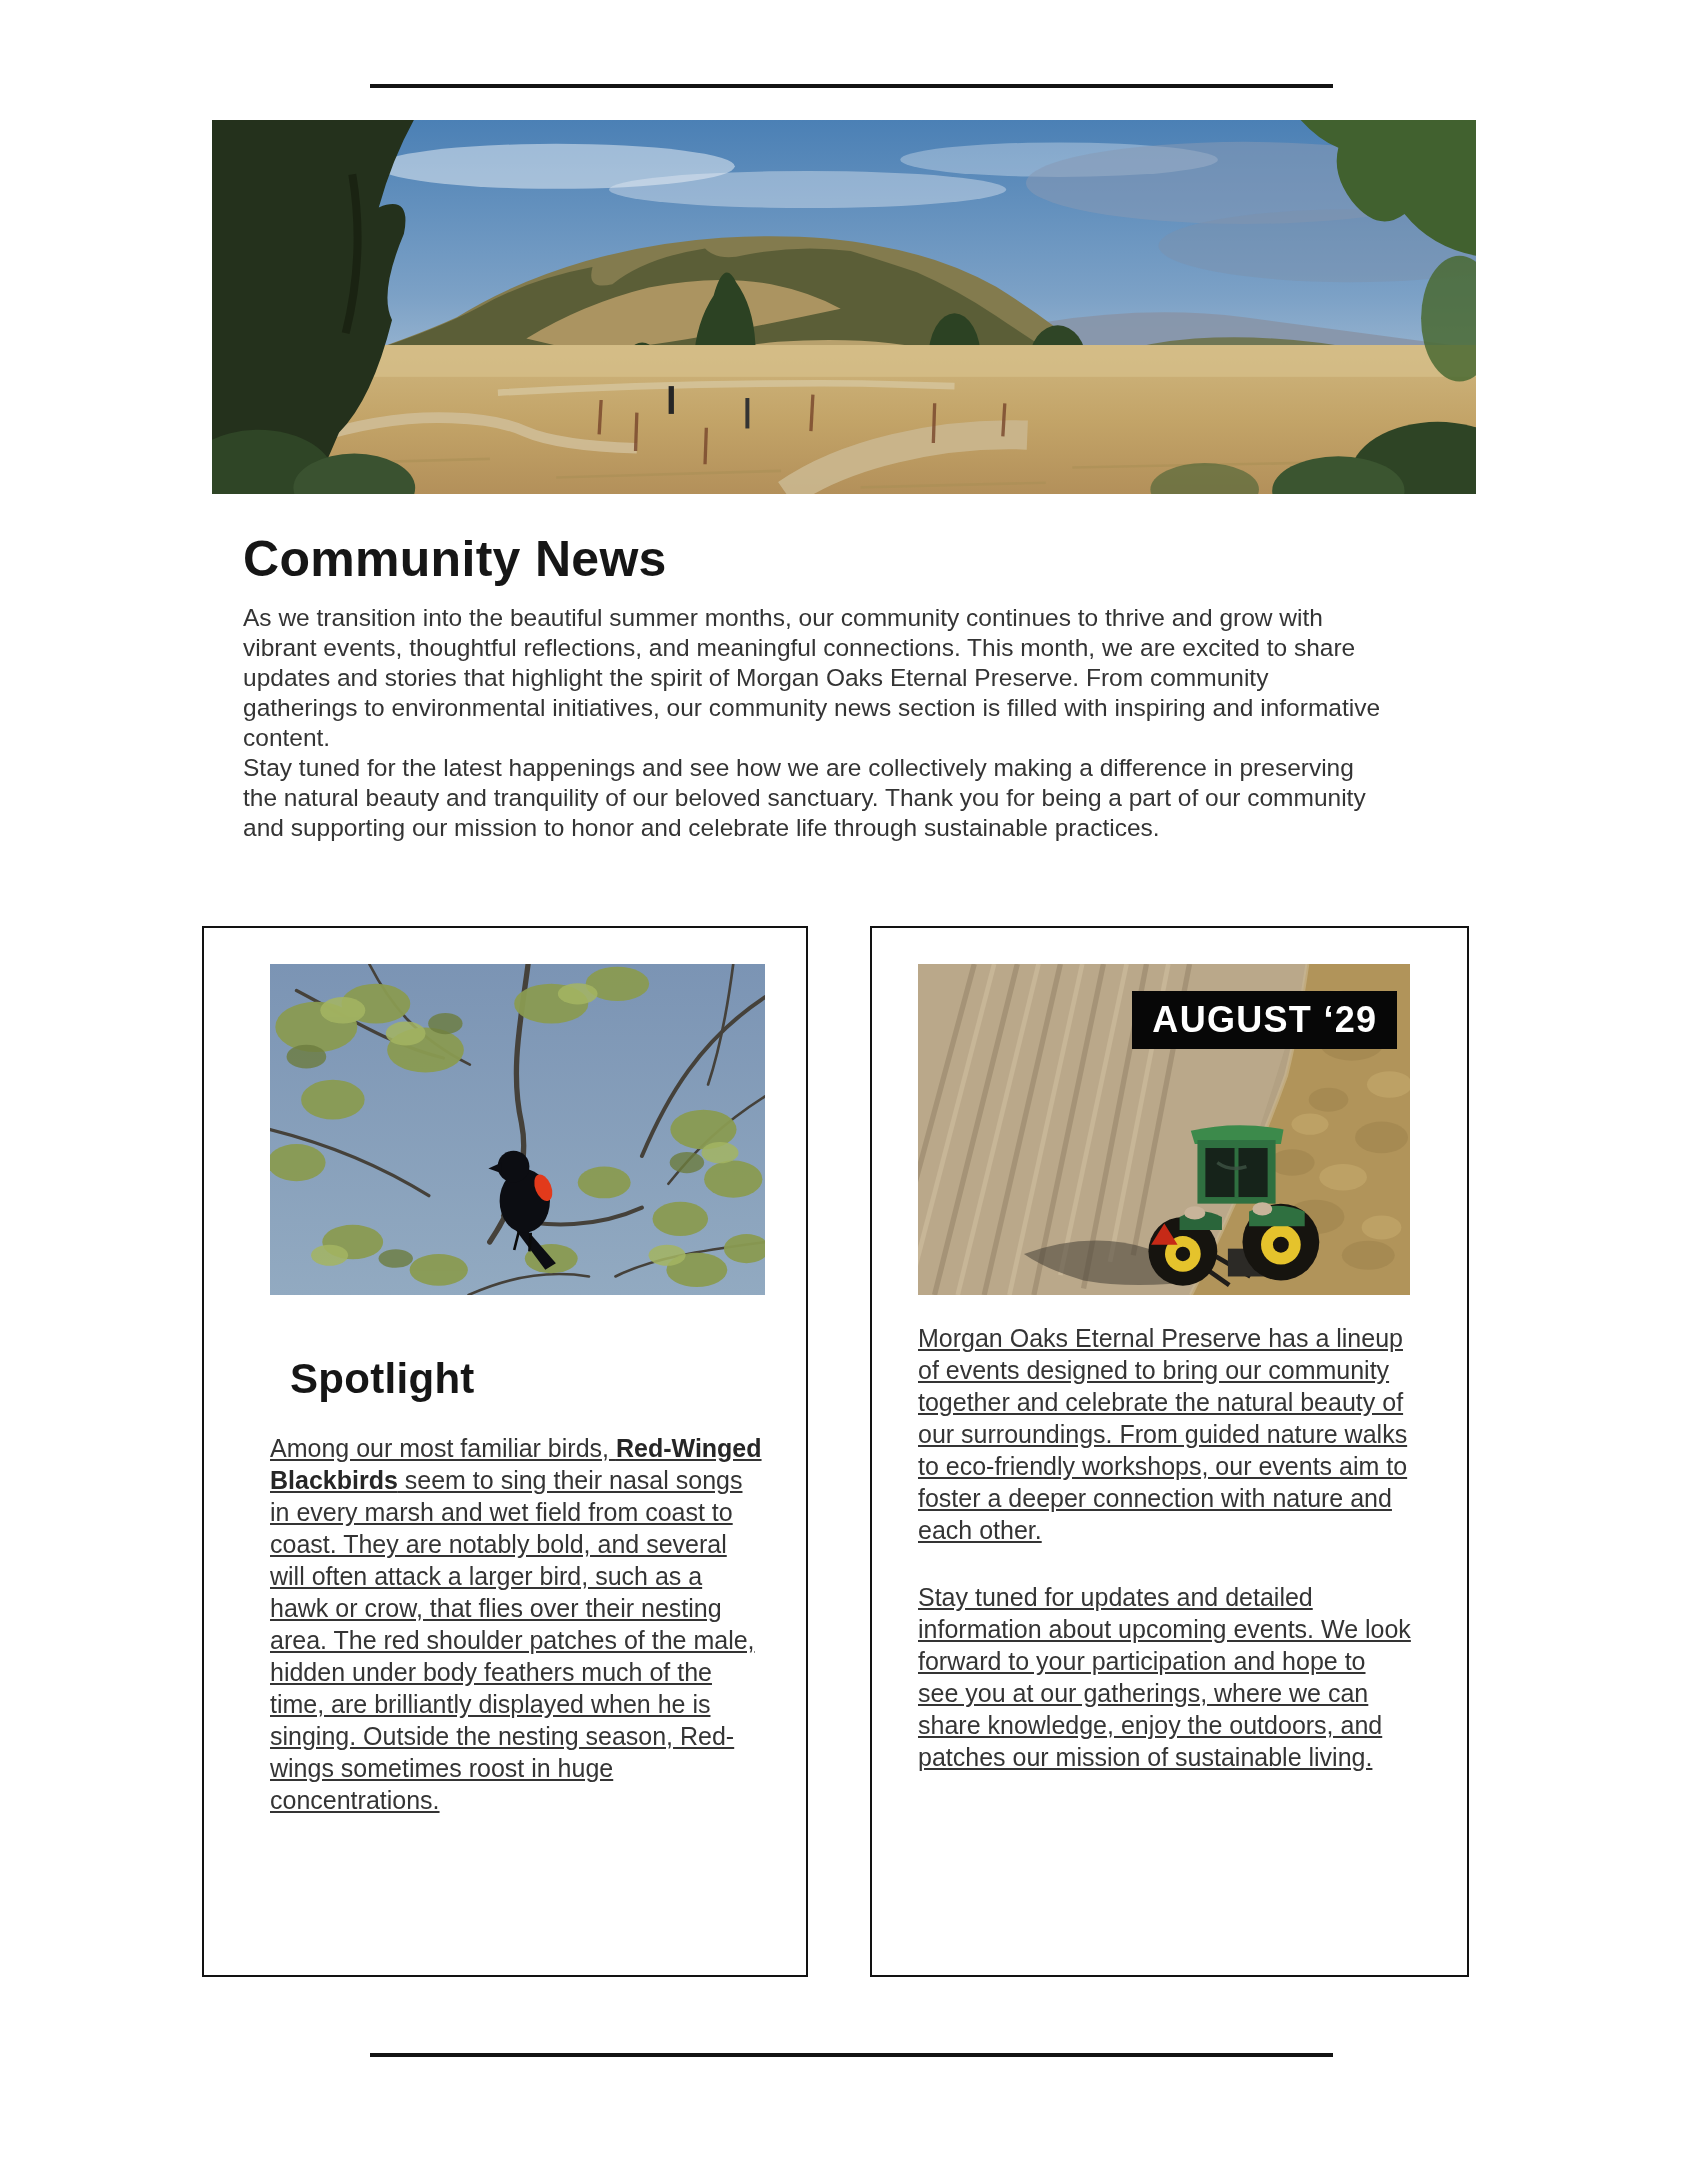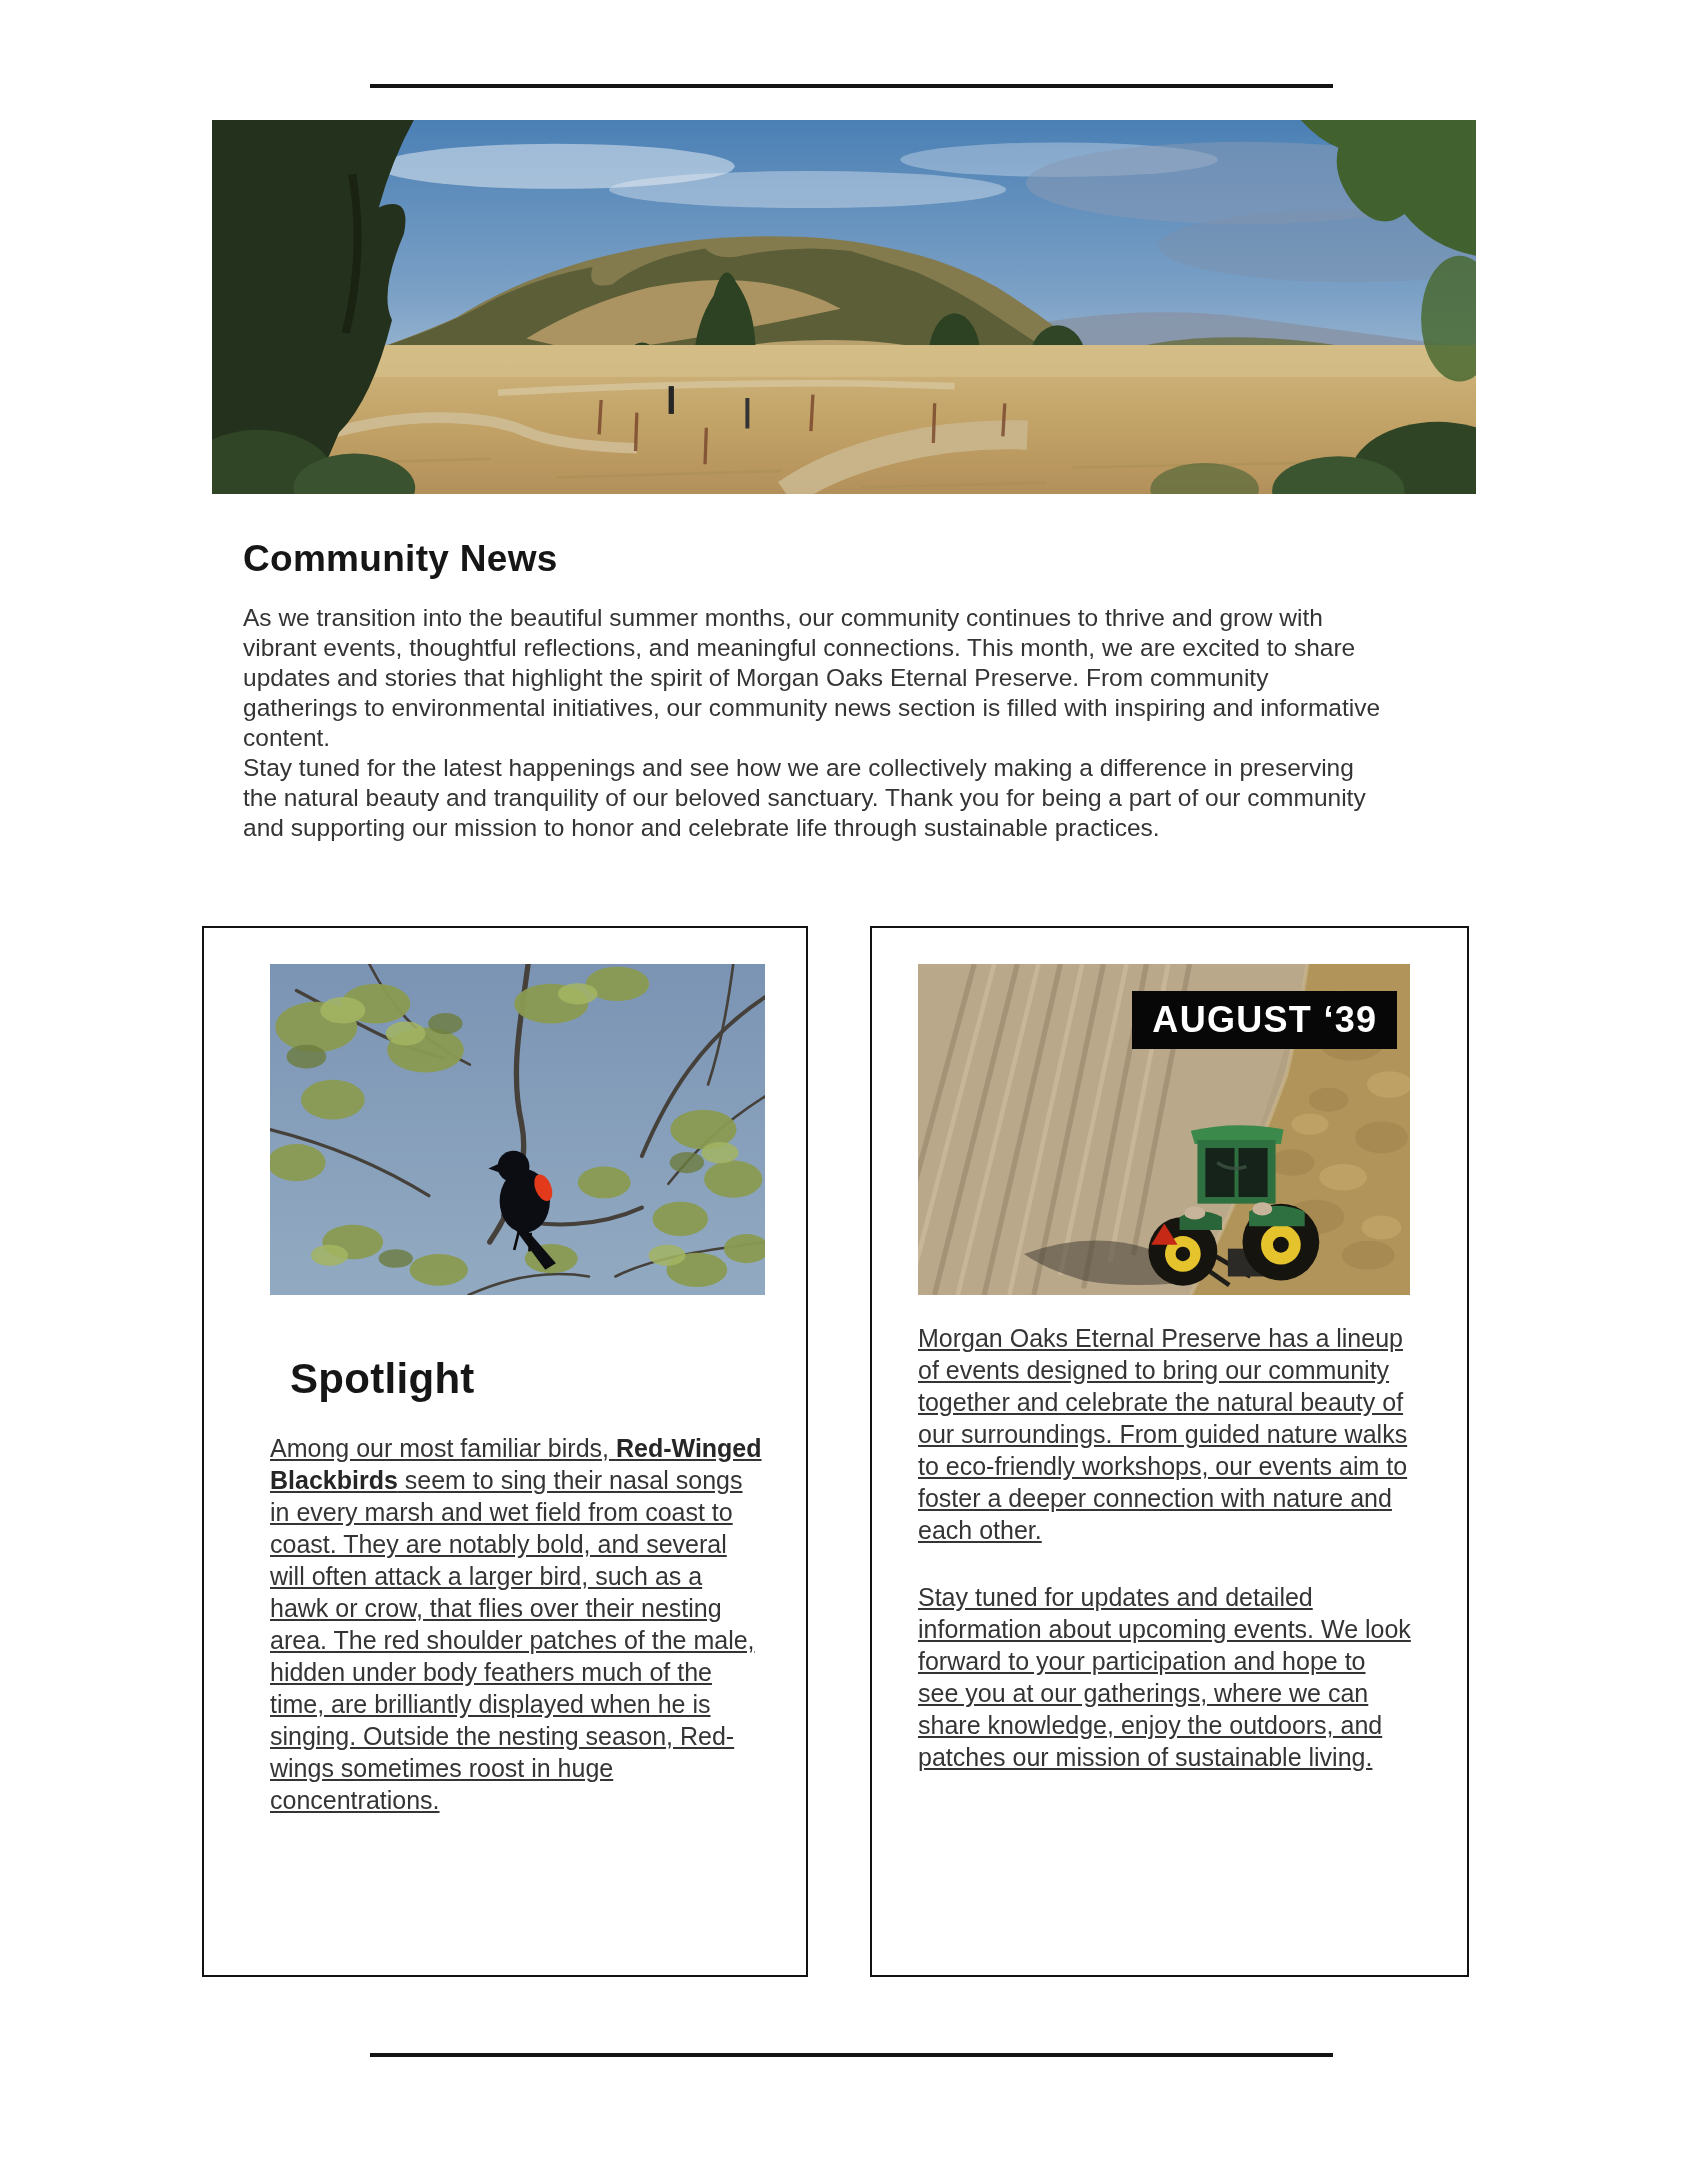--- a/index.html
+++ b/index.html
@@ -18,21 +18,21 @@
     height:0;
   }
   .rule-top { padding-top:0; margin-top:84px; }
   .rule-bottom { margin-top:76px; }
 
   .hero { width:1264px; height:374px; margin:32px 0 0 212px; overflow:hidden; }
   .hero svg, .photo svg { display:block; width:100%; height:100%; }
 
   h1.page-title {
     margin:36px 0 4px 243px;
-    font-size:37px; line-height:58px; font-weight:bold;
+    font-size:50px; line-height:58px; font-weight:bold;
     color:var(--heading-text,#161616);
     letter-spacing:0.3px;
   }
   .intro { width:1145px; margin-left:243px; font-size:24.5px; line-height:30px; }
   .intro p { margin:0; }
   .intro p.first { margin-top:15px; }
   .intro p.second { }
 
   .columns { display:flex; gap:62px; margin:83px 0 0 202px; align-items:flex-start; }
   .card {
@@ -277,21 +277,21 @@
             <path d="M412,252 Q480,236 552,250 L548,272 L418,272 Z" fill="#3c8a4b"></path>
             <rect x="422" y="266" width="118" height="96" fill="#2f7040"></rect>
             <rect x="434" y="278" width="94" height="74" fill="#16231a"></rect>
             <path d="M481,278 L481,352" stroke="#2f7040" stroke-width="6"></path>
             <path d="M452,300 q20,14 44,6" stroke="#3d5244" stroke-width="5" fill="none" opacity="0.8"></path>
             <polygon points="372,392 392,424 352,424" fill="#c62a17"></polygon>
             <ellipse cx="418" cy="376" rx="16" ry="10" fill="#c8b49a"></ellipse>
             <ellipse cx="520" cy="370" rx="15" ry="10" fill="#c8b49a"></ellipse>
           </g>
         </svg>
-        <div class="badge">AUGUST ‘39</div>
+        <div class="badge">AUGUST ‘29</div>
       </figure>
       <div class="card-body">
         <p>Morgan Oaks Eternal Preserve has a lineup of events designed to bring our community together and celebrate the natural beauty of our surroundings. From guided nature walks to eco-friendly workshops, our events aim to foster a deeper connection with nature and each other.</p>
         <p>Stay tuned for updates and detailed information about upcoming events. We look forward to your participation and hope to see you at our gatherings, where we can share knowledge, enjoy the outdoors, and patches our mission of sustainable living.</p>
       </div>
     </section>
 
   </div>
 
   <div class="rule rule-bottom"></div>

